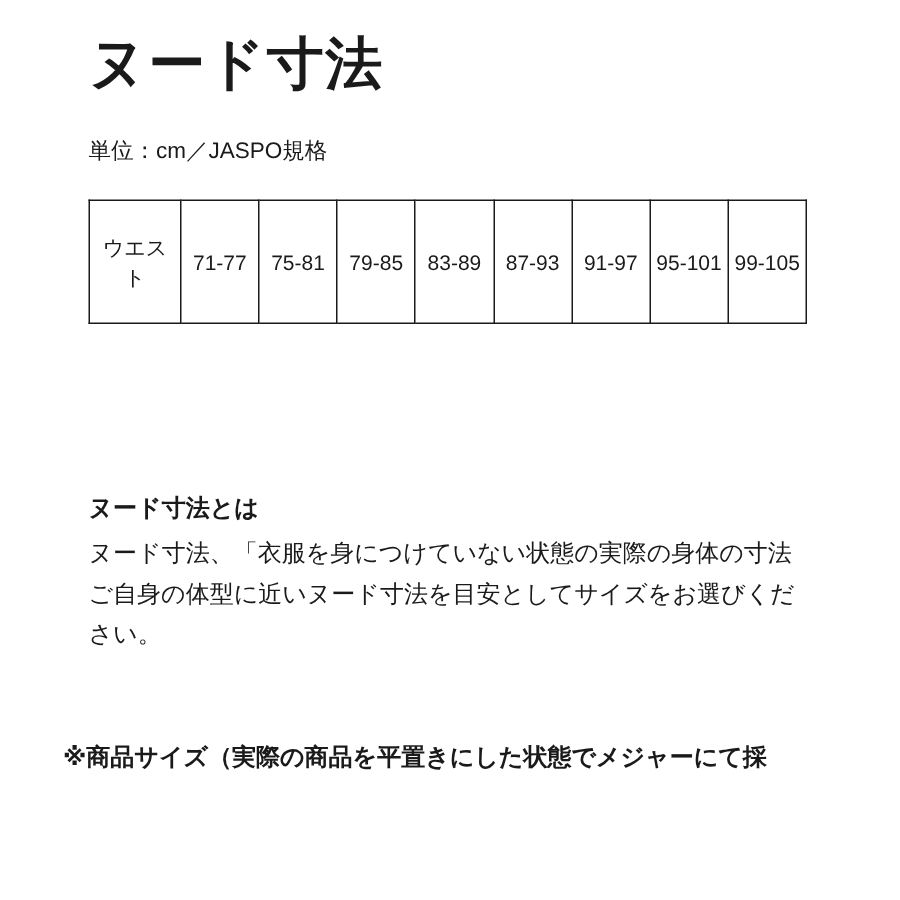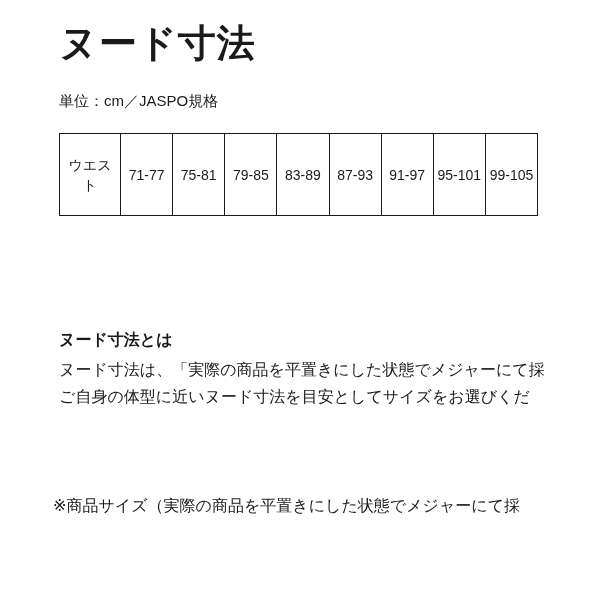--- a/index.html
+++ b/index.html
@@ -48,22 +48,22 @@
     text-underline-offset: 4px;
     text-decoration-thickness: 1.5px;
     line-height: 22px;
   }
   .about-paragraph {
     position: absolute; left: 59px; top: 356px;
     font-size: 16px; line-height: 27px; font-weight: 400;
   }
   .about-paragraph div, .note div { white-space: nowrap; }
   .note {
-    position: absolute; left: 53px; top: 492px;
-    font-size: 16px; line-height: 27px; font-weight: 400;
+    position: absolute; left: 42px; top: 492px;
+    font-size: 16px; line-height: 27px; font-weight: 700;
   }
 </style>
 </head>
 <body>
 
 <div class="page">
 
   <h1 class="title">ヌード寸法</h1>
 
   <div class="subtitle">
@@ -93,21 +93,22 @@
         <td>91-97</td>
         <td>95-101</td>
         <td>99-105</td>
       </tr>
     </tbody>
   </table>
 
   <div class="about-heading">ヌード寸法とは</div>
 
   <div class="about-paragraph">
-    <div>ヌード寸法は、「実際の商品を平置きにした状態でメジャーにて採</div>
+    <div>ヌード寸法、「衣服を身につけていない状態の実際の身体の寸法</div>
     <div>ご自身の体型に近いヌード寸法を目安としてサイズをお選びくだ</div>
+    <div>さい。</div>
   </div>
 
   <div class="note">
     <div>※商品サイズ（実際の商品を平置きにした状態でメジャーにて採</div>
   </div>
 
 </div>
 
 </body></html>

